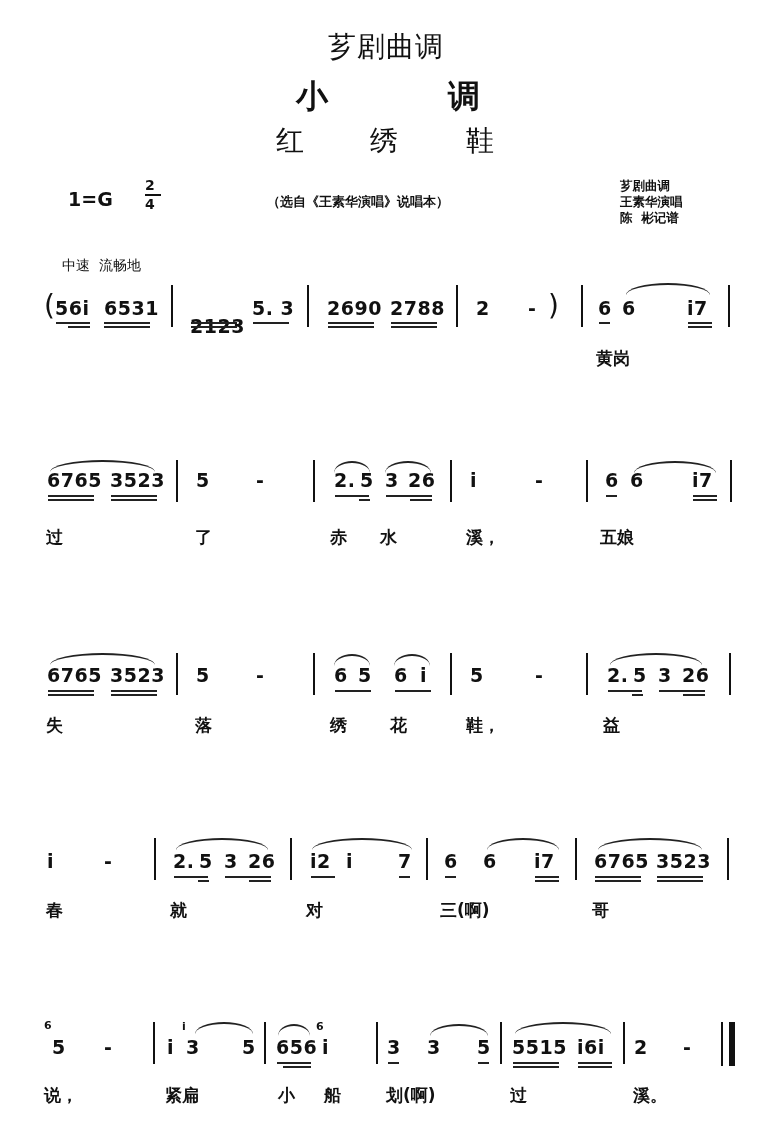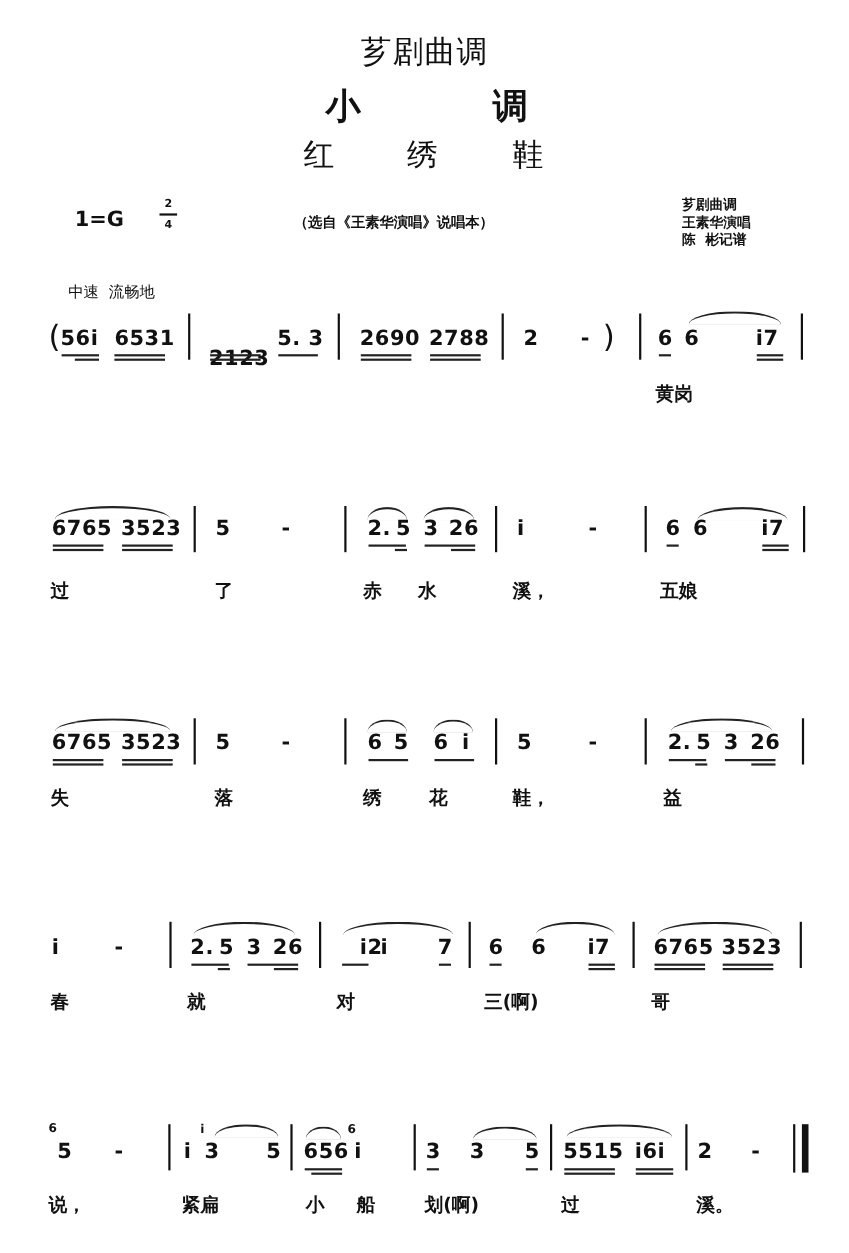--- a/index.html
+++ b/index.html
@@ -3,21 +3,21 @@
 <meta charset="utf-8">
 <style>
   html, body { margin:0; padding:0; background:#ffffff; }
   body { width:772px; height:1139px; position:relative; overflow:hidden;
          font-family:"DejaVu Sans", sans-serif; color:#111; }
   .abs { position:absolute; white-space:nowrap; }
   .t-genre { font-family:"DejaVu Serif", serif; font-size:28px; left:0; width:772px; text-align:center; top:28px; letter-spacing:1px; }
   .t-main { font-family:"DejaVu Sans", sans-serif; font-weight:bold; font-size:32px; top:75px; }
   .t-sub { font-family:"DejaVu Serif", serif; font-size:28px; top:122px; }
   .key { font-weight:bold; font-size:19px; top:188px; left:68px; }
-  .frac { position:absolute; left:145px; top:178px; width:16px; text-align:center; font-weight:bold; font-size:10px; line-height:15px; }
+  .frac { position:absolute; left:145px; top:178px; width:16px; text-align:left; font-weight:bold; font-size:14px; line-height:15px; }
   .frac .bar { display:block; border-top:2px solid #111; margin:1px 0; }
   .source { font-weight:bold; font-size:13px; top:193px; left:267px; }
   .credits { font-weight:bold; font-size:12.5px; left:620px; top:178px; line-height:16px; }
   .tempo { font-size:14px; left:62px; top:257px; }
   .note { font-weight:bold; font-size:19px; letter-spacing:0.5px; }
   .lyr { font-weight:bold; font-size:17px; }
   .barline { position:absolute; width:2px; background:#111; }
   .dbl { position:absolute; width:6px; background:#111; }
   .ul1 { position:absolute; height:1.5px; background:#222; }
   .slur { position:absolute; border-top:2px solid #222; border-radius:50% 50% 0 0 / 100% 100% 0 0; height:10px; }
@@ -176,21 +176,21 @@
   <span class="abs note" style="left:173px;top:850px">2.</span>
   <span class="abs note" style="left:199px;top:850px">5</span>
   <span class="abs note" style="left:224px;top:850px">3</span>
   <span class="abs note" style="left:248px;top:850px">26</span>
   <div class="ul1" style="left:174px;top:876px;width:34px"></div>
     <div class="ul1" style="left:198px;top:880px;width:11px"></div>
   <div class="ul1" style="left:225px;top:876px;width:46px"></div>
     <div class="ul1" style="left:249px;top:880px;width:22px"></div>
   <div class="slur" style="left:176px;top:838px;width:92px"></div>
   <div class="barline" style="left:290px;top:838px;height:42px"></div>
-  <span class="abs note" style="left:327px;top:850px">i2</span>
+  <span class="abs note" style="left:310px;top:850px">i2</span>
   <span class="abs note" style="left:346px;top:850px">i</span>
   <span class="abs note" style="left:398px;top:850px">7</span>
   <div class="ul1" style="left:311px;top:876px;width:24px"></div>
   <div class="ul1" style="left:399px;top:876px;width:11px"></div>
   <div class="slur" style="left:312px;top:838px;width:100px"></div>
   <div class="barline" style="left:426px;top:838px;height:42px"></div>
   <span class="abs note" style="left:444px;top:850px">6</span>
   <span class="abs note" style="left:483px;top:850px">6</span>
   <span class="abs note" style="left:534px;top:850px">i7</span>
   <div class="ul1" style="left:445px;top:876px;width:11px"></div>

